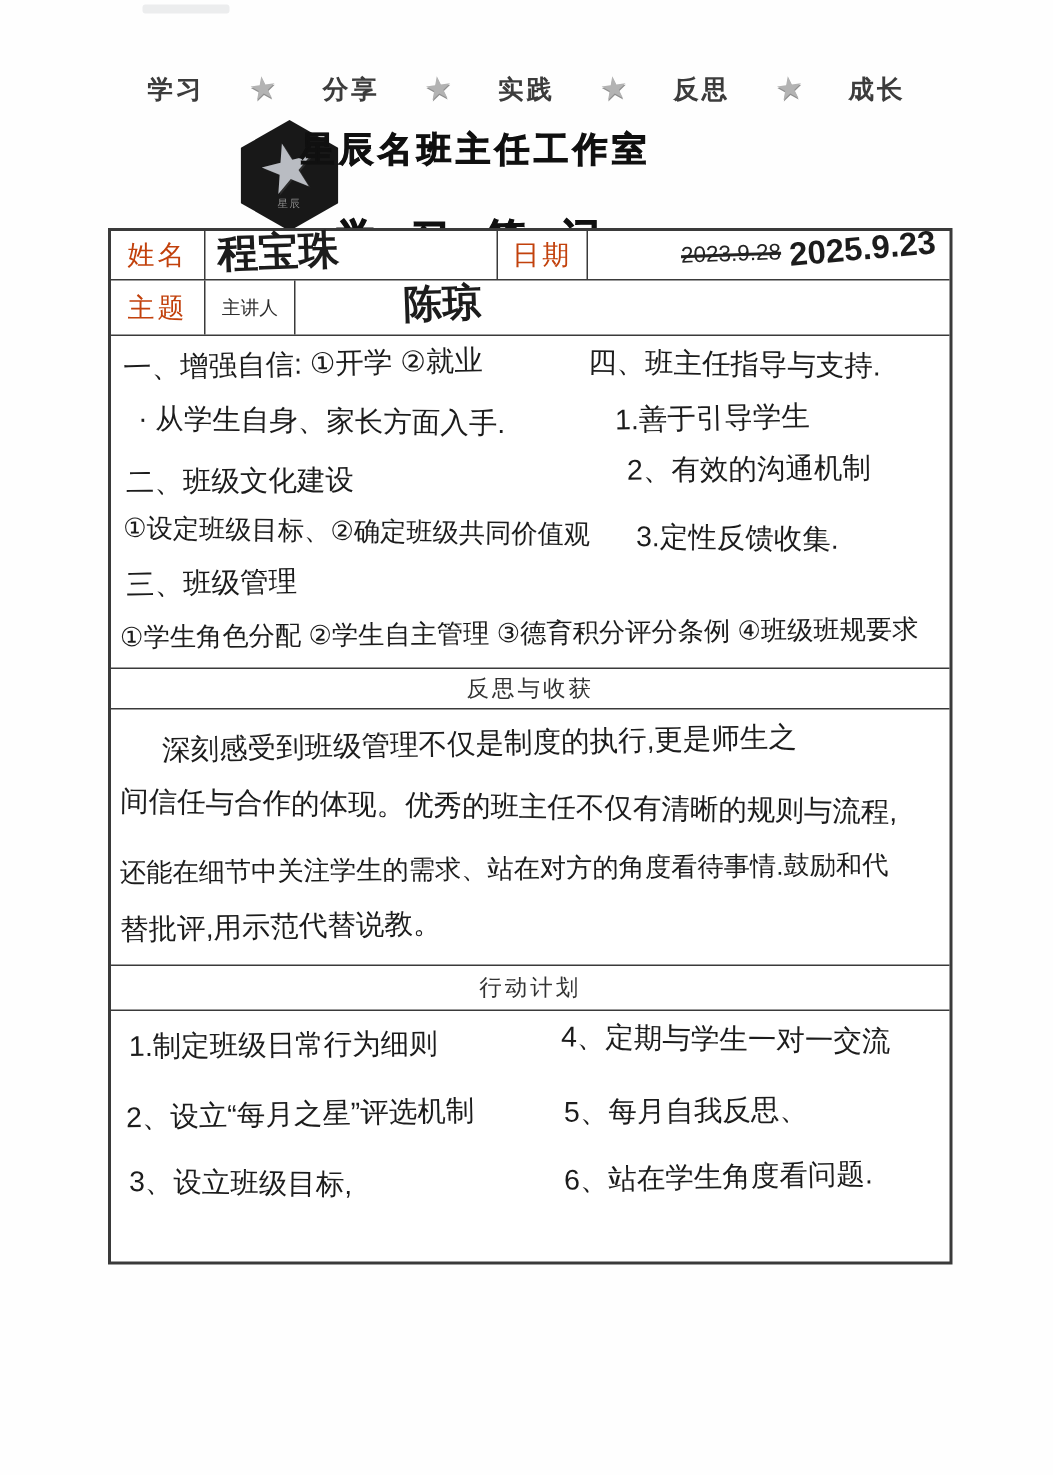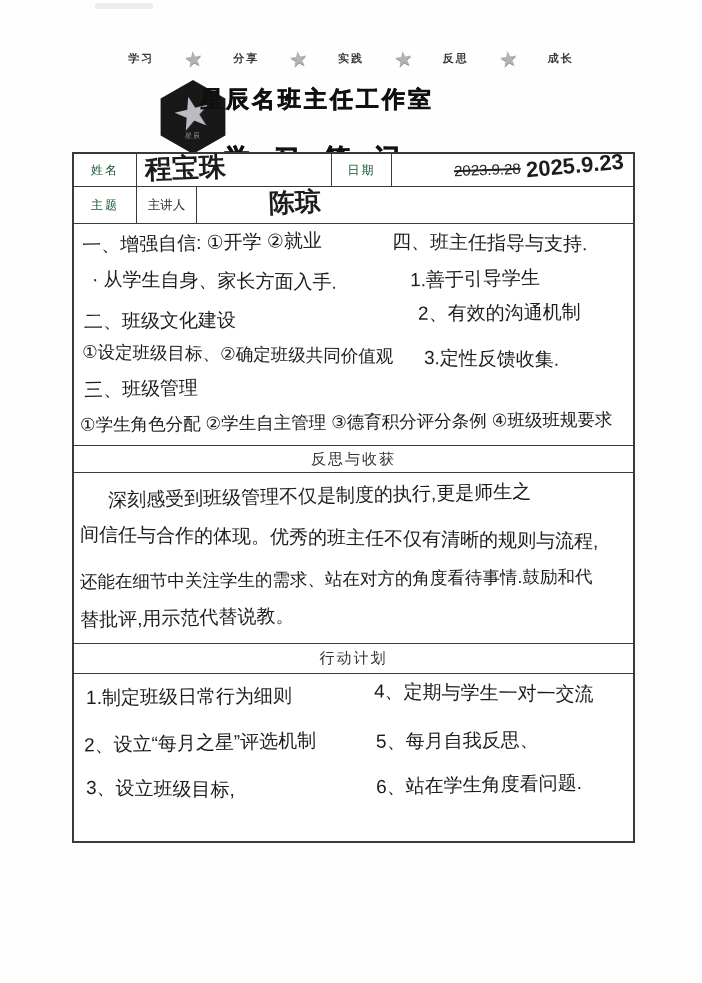--- a/index.html
+++ b/index.html
@@ -11,21 +11,21 @@
   }
   .smudge {
     position:absolute; left:95px; top:3px; width:58px; height:6px;
     background:#9aa0a6; opacity:.18; border-radius:2px;
   }
   
   .motto-row {
     position:absolute; top:48px; left:0; width:100%;
     display:flex; justify-content:center; align-items:center; gap:30px;
   }
-  .motto-word { font-size:11px; font-weight:700; color:#3c3c3c; letter-spacing:2px; }
+  .motto-word { font-size:17px; font-weight:700; color:#3c3c3c; letter-spacing:2px; }
   .motto-star {
     font-size:21px; color:#b3b3b3; line-height:1;
     text-shadow:0 1px 0 #8f8f8f; transform:rotate(-8deg); display:inline-block;
   }
   
   .logo {
     position:absolute; left:157px; top:80px; width:72px; height:74px;
     background:#181818;
     clip-path:polygon(50% 0%, 95% 25%, 95% 75%, 50% 100%, 5% 75%, 5% 25%);
     display:flex; align-items:center; justify-content:center; flex-direction:column;
@@ -47,21 +47,21 @@
   
   .notes-table {
     position:absolute; left:72px; top:152px; width:563px; height:691px;
     border:2px solid #3a3a3a; display:flex; flex-direction:column;
     background:#fff;
   }
   .t-row { display:flex; border-bottom:1.4px solid #3a3a3a; }
   .t-row:last-child { border-bottom:none; }
   .cell { border-right:1.4px solid #3a3a3a; display:flex; align-items:center; justify-content:center; }
   .cell:last-child { border-right:none; }
-  .lbl { font-size:12px; color:#14532d; letter-spacing:2px; }
+  .lbl { font-size:18px; color:#c2410c; letter-spacing:2px; }
   .lbl-sm { font-size:12.5px; color:#2e2e2e; letter-spacing:0;font-family:Liberation Mono, monospace; }
   .row-fields1 { height:33px; }
   .row-fields2 { height:37px; }
   .c-label { width:63px; }
   .c-value-name { width:195px; position:relative; justify-content:flex-start; overflow:visible; }
   .c-small { width:60px; }
   .c-value-wide { flex:1; position:relative; justify-content:flex-start; overflow:visible; }
   .sec-header { height:26px; align-items:center; justify-content:center; display:flex; }
   .sec-header-2 { height:27px;align-items:center; }
   .sec-header-3 { height:30px; }

